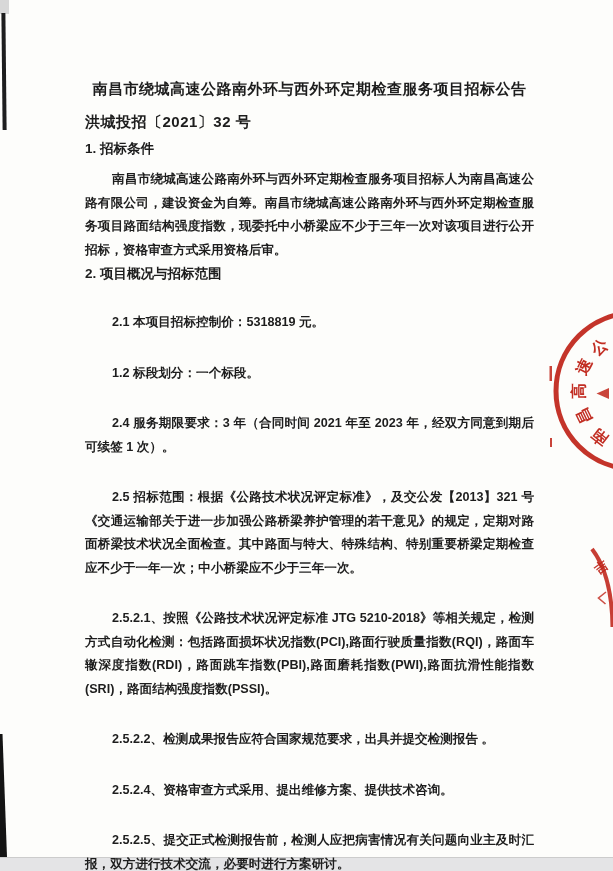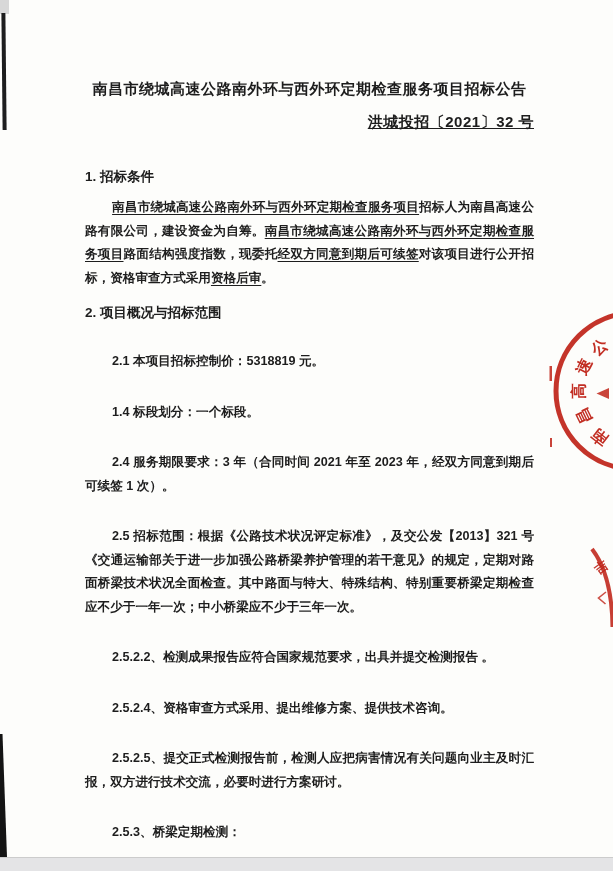--- a/index.html
+++ b/index.html
@@ -15,28 +15,28 @@
   
   .corner-tl { position:absolute; left:0; top:0; width:9px; height:14px; background:#d8d8d8; }
   .edge-tl   { position:absolute; left:2px; top:13px; width:4px; height:117px; background:#1e1e1e; transform:rotate(-0.6deg); }
   .edge-bl   { position:absolute; left:0; top:734px; width:7px; height:123px; background:#141414;
                clip-path:polygon(0 0, 2.5px 0, 7px 100%, 0 100%); }
   .bottom-band { position:absolute; left:0; top:857px; width:613px; height:14px; background:#e4e4e6; border-top:1px solid #cccccc; }
 
   
   .content { position:absolute; left:85px; top:78px; width:449px; }
   .title   { font-size:15px; font-weight:700; text-align:center; line-height:22px; letter-spacing:0.5px; }
-  .docno   { font-size:15px; font-weight:700; text-align:right; line-height:22px; margin-top:11px; letter-spacing:0.5px;text-decoration:underline; }
+  .docno   { font-size:15px; font-weight:700; text-align:left; line-height:22px; margin-top:11px; letter-spacing:0.5px; }
   .sec-heading { font-size:13.5px; font-weight:700; line-height:20px; }
-  .h1 { margin-top:34px; }
-  .h2 { margin-top:13px; margin-bottom:9px; }
+  .h1 { margin-top:6px; }
+  .h2 { margin-top:2px; margin-bottom:9px; }
   .para { font-size:12.6px; font-weight:600; line-height:23.5px; text-align:justify; margin:0; }
   .indent { text-indent:2.15em;margin-top:27px; }
   .first-para { margin-top:9px; margin-bottom:0; }
-  .u { text-decoration:underline; text-underline-offset:3px; text-decoration-thickness:1px; }
+  .u { text-underline-offset:3px; text-decoration-thickness:1px; }
 
   
   .seal1 { position:absolute; left:548px; top:306px; }
   .seal2 { position:absolute; left:584px; top:543px; }
   .seal-ring  { fill:none; stroke-width:5; opacity:0.92; }
   .seal-ring2 { fill:none; stroke-width:4; opacity:0.88; }
   .seal-char  { text-anchor:middle; dominant-baseline:central; font-size:16px; font-weight:700; opacity:0.95;
                 font-family:"Liberation Sans", sans-serif; }
   .seal-char2 { text-anchor:middle; dominant-baseline:central; font-size:13px; font-weight:700; opacity:0.9;
                 font-family:"Liberation Sans", sans-serif; }
@@ -53,28 +53,29 @@
   <div class="edge-bl"></div>
   <div class="bottom-band"></div>
 
   <div class="content">
 
     <div class="title">南昌市绕城高速公路南外环与西外环定期检查服务项目招标公告</div>
     <div class="docno">洪城投招〔2021〕32 号</div>
 
     <div class="sec-heading h1">1. 招标条件</div>
 
-    <p class="para indent first-para"><span class="u">南昌市绕城高速公路南外环与西外环定期检查服务项目</span><span>招标人为南昌高速公路有限公司，建设资金为自筹。</span><span class="u">南昌市绕城高速公路南外环与西外环定期检查服务项目</span><span>路面结构强度指数，现委托</span><span class="u">经双方同意到期后可续签</span><span>对该项目进行公开招标，资格审查方式采用</span><span class="u">资格后审</span><span>。</span></p>
+    <p class="para indent first-para"><span class="u">南昌市绕城高速公路南外环与西外环定期检查服务项目</span><span>招标人为南昌高速公路有限公司，建设资金为自筹。</span><span class="u">南昌市绕城高速公路南外环与西外环定期检查服务项目</span><span>路面结构强度指数，现委托</span><span class="u">中小桥梁应不少于三年一次</span><span>对该项目进行公开招标，资格审查方式采用</span><span class="u">资格后审</span><span>。</span></p>
 
     <div class="sec-heading h2">2. 项目概况与招标范围</div>
 
     <p class="para indent">2.1 本项目招标控制价：5318819 元。</p>
-    <p class="para indent">1.4 标段划分：一个标段。</p>
+    <p class="para indent">1.2 标段划分：一个标段。</p>
     <p class="para indent">2.4 服务期限要求：3 年（合同时间 2021 年至 2023 年，经双方同意到期后可续签 1 次）。</p>
     <p class="para indent">2.5 招标范围：根据《公路技术状况评定标准》，及交公发【2013】321 号《交通运输部关于进一步加强公路桥梁养护管理的若干意见》的规定，定期对路面桥梁技术状况全面检查。其中路面与特大、特殊结构、特别重要桥梁定期检查应不少于一年一次；中小桥梁应不少于三年一次。</p>
+    <p class="para indent">2.5.2.1、按照《公路技术状况评定标准 JTG 5210-2018》等相关规定，检测方式自动化检测：包括路面损坏状况指数(PCI),路面行驶质量指数(RQI)，路面车辙深度指数(RDI)，路面跳车指数(PBI),路面磨耗指数(PWI),路面抗滑性能指数(SRI)，路面结构强度指数(PSSI)。</p>
     <p class="para indent">2.5.2.2、检测成果报告应符合国家规范要求，出具并提交检测报告 。</p>
     <p class="para indent">2.5.2.4、资格审查方式采用、提出维修方案、提供技术咨询。</p>
     <p class="para indent">2.5.2.5、提交正式检测报告前，检测人应把病害情况有关问题向业主及时汇报，双方进行技术交流，必要时进行方案研讨。</p>
     <p class="para indent">2.5.3、桥梁定期检测：</p>
 
   </div>
 
   <svg class="seal1" width="65" height="172" viewBox="548 306 65 172">
     <circle class="seal-ring" cx="634" cy="391" r="78" stroke="#bf2318"></circle>
     <text class="seal-char" transform="translate(599.5,437.5) rotate(-142)" fill="#bf2318">南</text>

